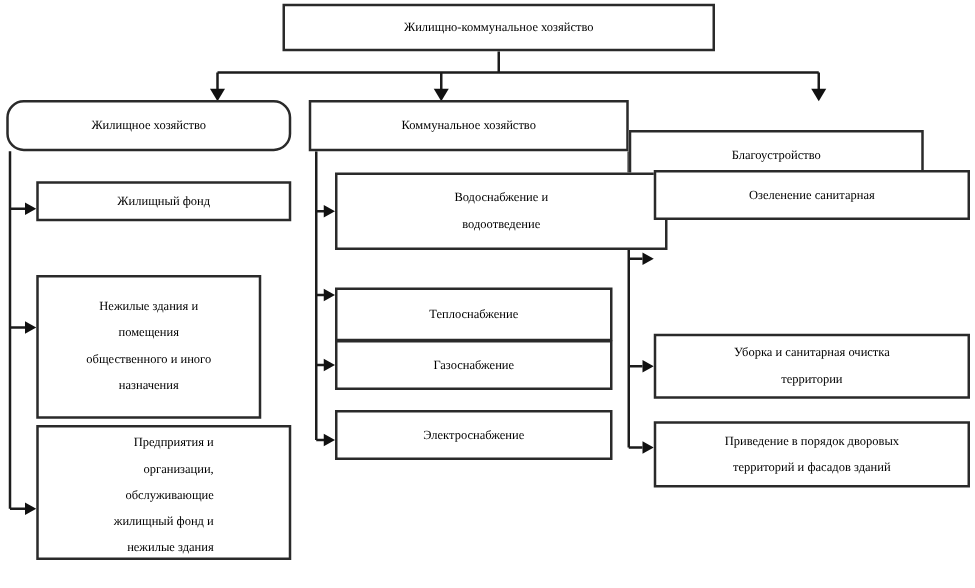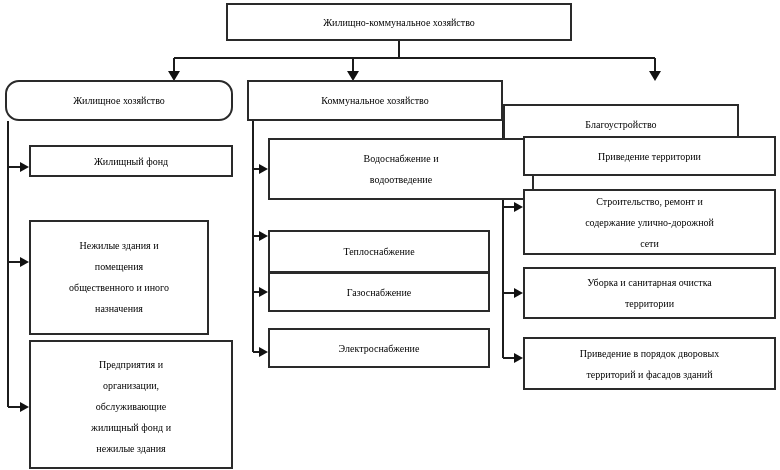--- a/index.html
+++ b/index.html
@@ -81,34 +81,31 @@
 
   <div class="box" style="left:5px; top:80px; width:228px; height:41px;border-radius:14px;">Жилищное хозяйство</div>
   <div class="box" style="left:247px; top:80px; width:256px; height:41px;">Коммунальное хозяйство</div>
   <div class="box" style="left:503px; top:80px; width:236px; height:41px;margin-top:24px;">Благоустройство</div>
 
   <div class="box" style="left:29px; top:145px; width:204px; height:32px;">Жилищный фонд</div>
   <div class="box" style="left:29px; top:220px; width:180px; height:115px; padding-bottom:16px;text-align:center;">Нежилые здания и
 помещения
 общественного и иного
 назначения</div>
-  <div class="box" style="left:29px; top:340px; width:204px; height:129px; padding-bottom:10px;">Предприятия и
+  <div class="box" style="left:29px; top:340px; width:204px; height:108px; padding-bottom:10px;text-align:right;">Предприятия и
 организации,
 обслуживающие
 жилищный фонд и
 нежилые здания</div>
 
   <div class="box" style="left:268px; top:138px; width:266px; height:62px;">Водоснабжение и
 водоотведение</div>
   <div class="box" style="left:268px; top:214px; width:222px; height:43px;margin-top:16px;">Теплоснабжение</div>
   <div class="box" style="left:268px; top:272px; width:222px; height:40px;">Газоснабжение</div>
   <div class="box" style="left:268px; top:328px; width:222px; height:40px;">Электроснабжение</div>
 
-  <div class="box" style="left:523px; top:136px; width:253px; height:40px;">Приведение территории</div>
-  <div class="box" style="left:523px; top:189px; width:253px; height:66px;">Строительство, ремонт и
-содержание улично-дорожной
-сети</div>
+  <div class="box" style="left:523px; top:136px; width:253px; height:40px;">Озеленение санитарная</div>
   <div class="box" style="left:523px; top:267px; width:253px; height:52px;">Уборка и санитарная очистка
 территории</div>
   <div class="box" style="left:523px; top:337px; width:253px; height:53px;">Приведение в порядок дворовых
 территорий и фасадов зданий</div>
 
 </div>
 
 </body></html>

